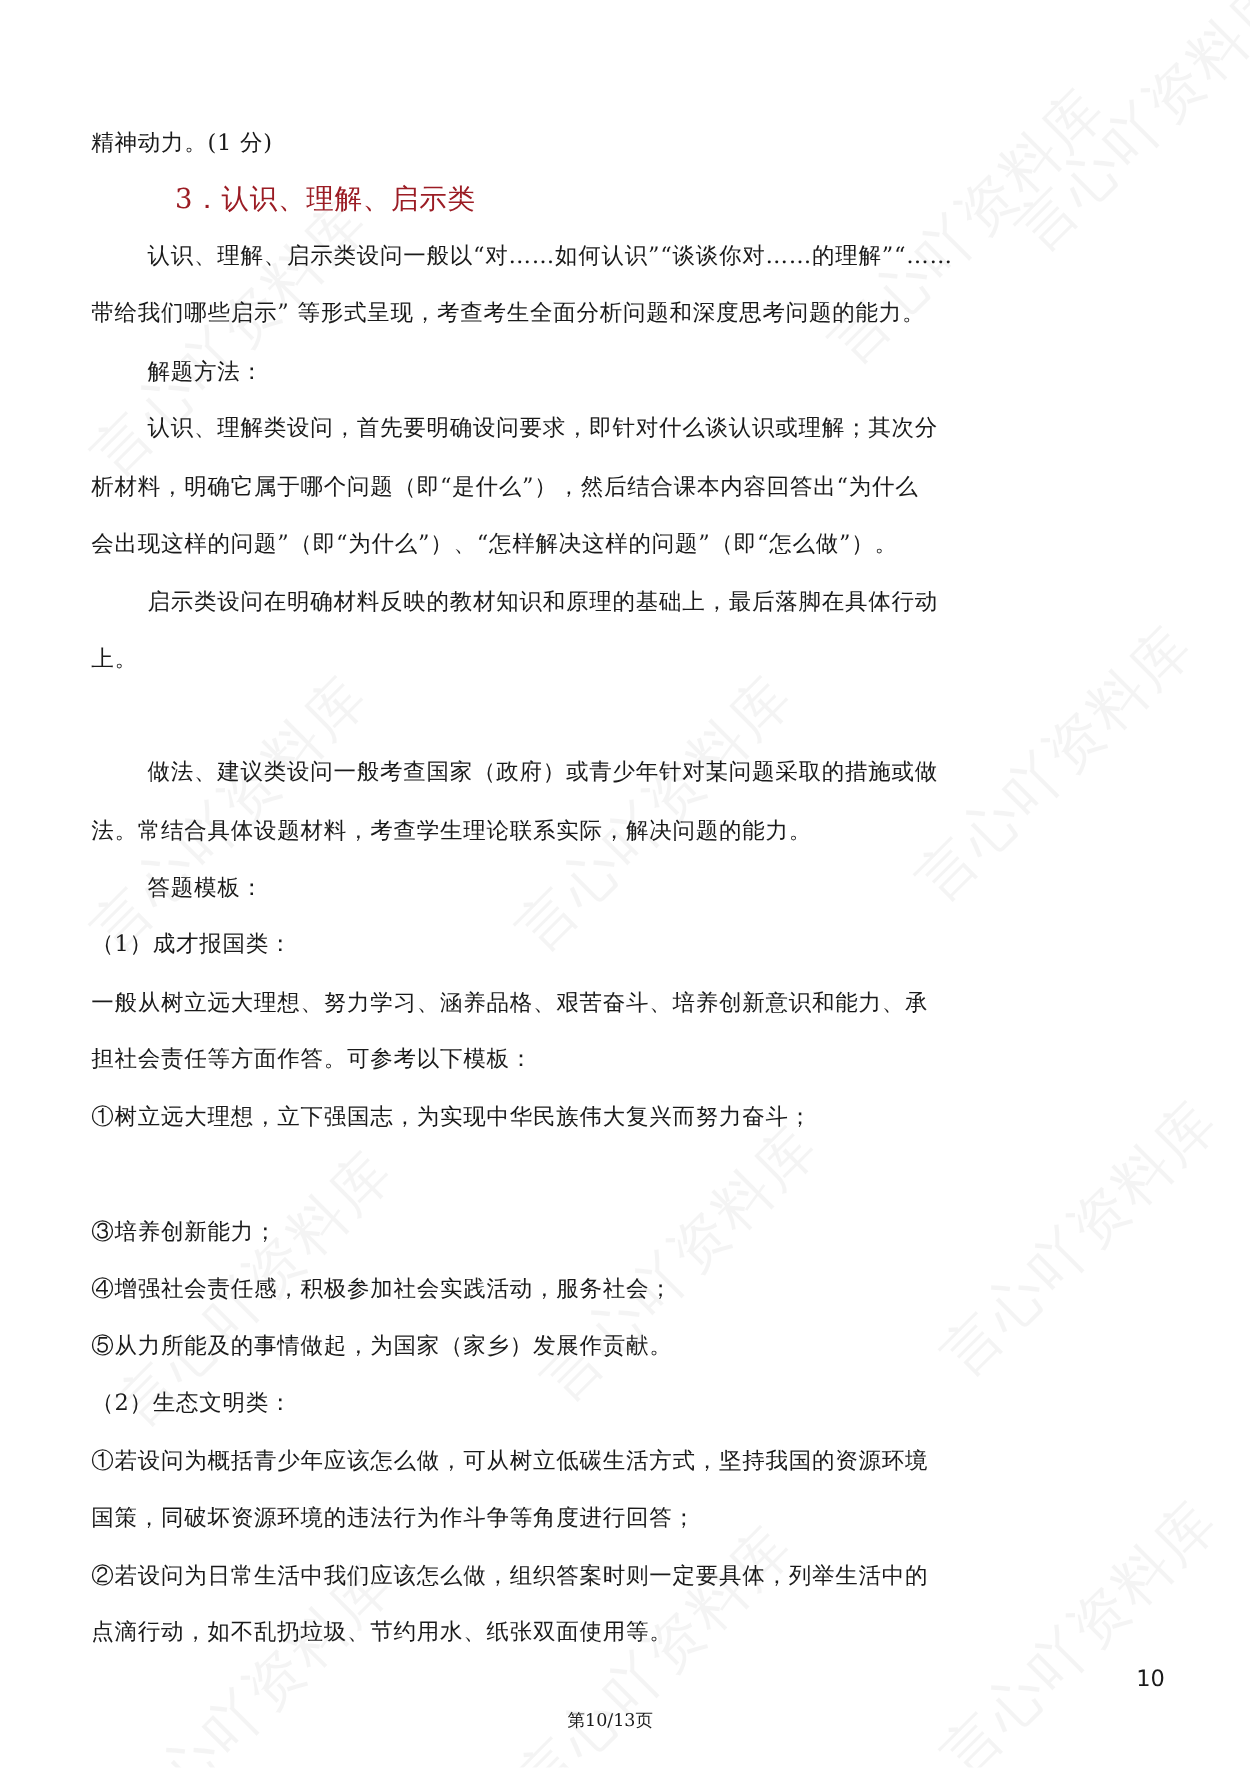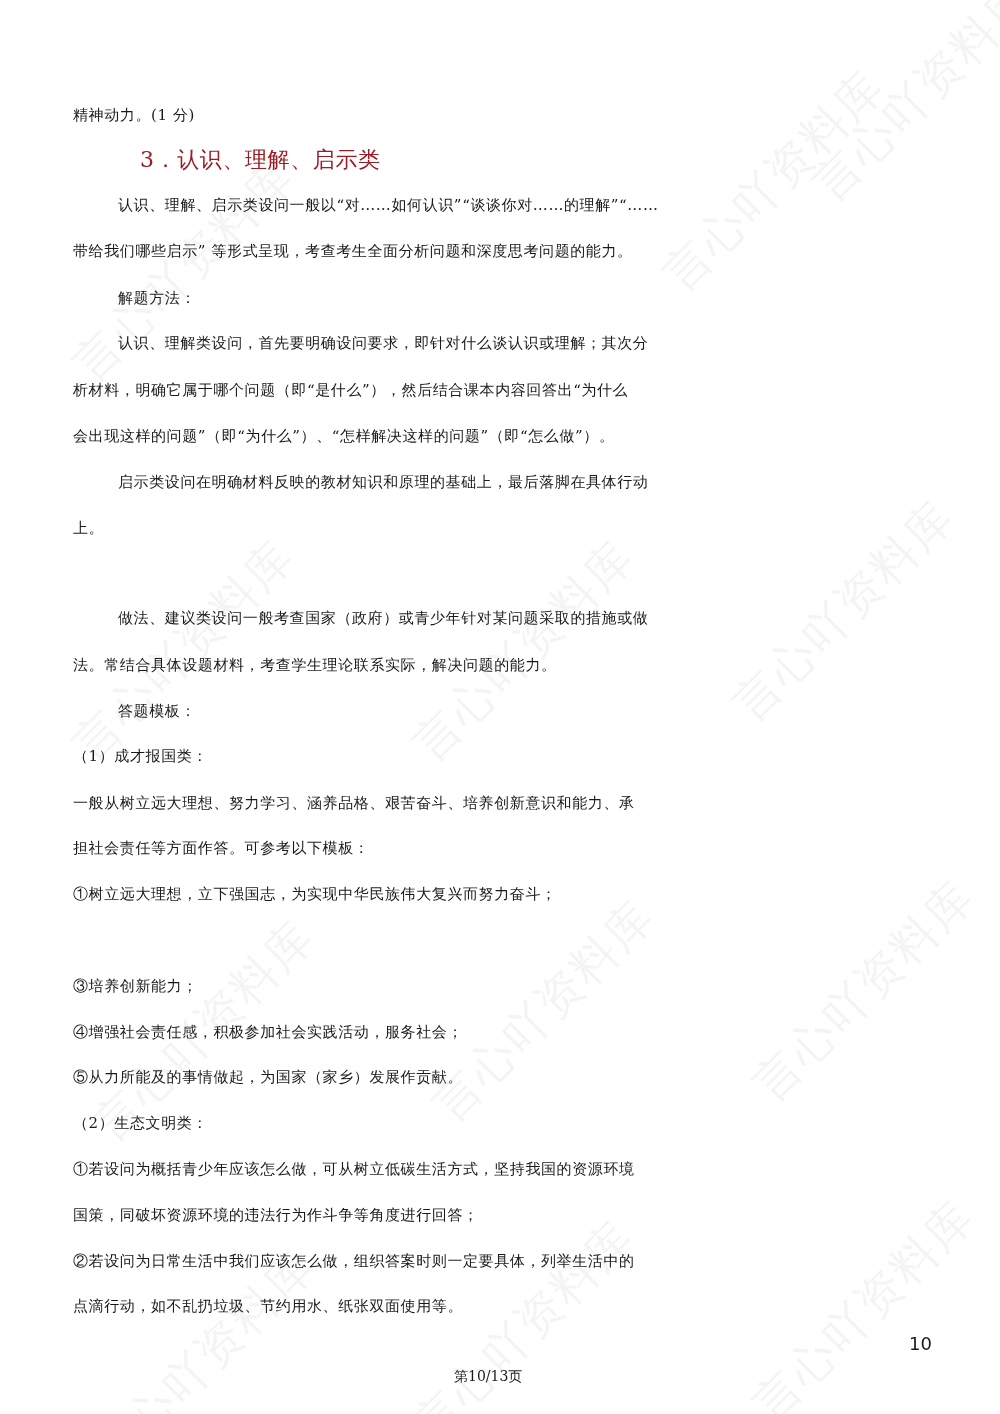--- a/index.html
+++ b/index.html
@@ -8,21 +8,21 @@
       font-family: "DejaVu Serif", "Liberation Serif", serif; color: #1a1a1a;
     }
     .watermark-layer { position: absolute; inset: 0; pointer-events: none; z-index: 0; }
     .wm {
       position: absolute; font-size: 46px; color: rgba(0,0,0,0.045);
       transform: rotate(-45deg); white-space: nowrap; font-family: "DejaVu Sans", sans-serif;
       letter-spacing: 2px;
     }
     .page { position: absolute; left: 0; top: 0; width: 1000px; height: 1414px; z-index: 1; }
     .line {
-      position: absolute; left: 73px; width: 860px; font-size: 15px; line-height: 30px;
+      position: absolute; left: 73px; width: 860px; font-size: 18px; line-height: 30px;
       white-space: nowrap; letter-spacing: 0.6px;
     }
     .indent { left: 118px; }
     .heading { left: 140px; color: #9b1c24; font-size: 22px; }
     .page-num { position: absolute; left: 909px; top: 1333px; font-size: 18px; font-family: "DejaVu Sans", sans-serif; }
     .footer { position: absolute; left: 454px; top: 1368px; font-size: 14px; }
   </style>
 </head>
 <body>
 

